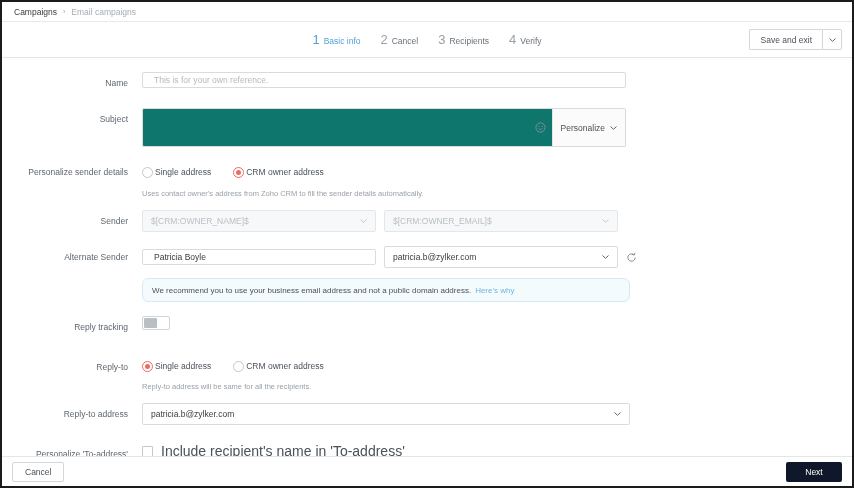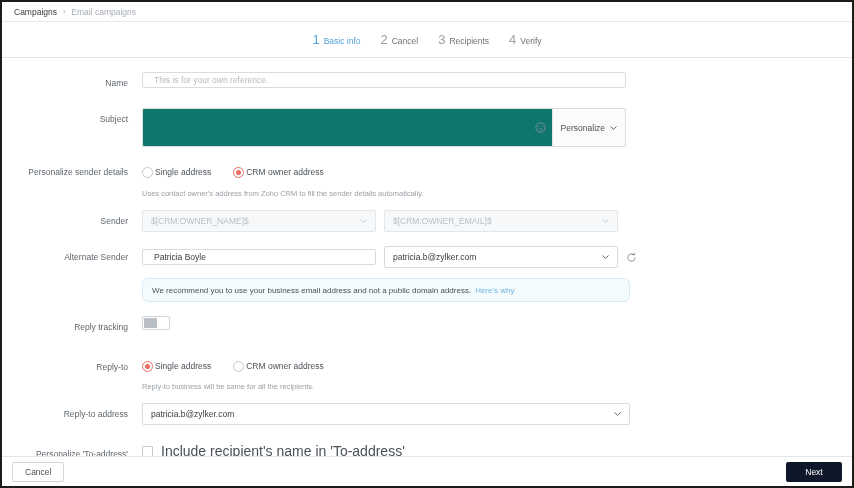--- a/index.html
+++ b/index.html
@@ -231,20 +231,28 @@
         <span class="step-num">2</span>
         <span class="step-lbl">Cancel</span>
       </div>
       <div class="step">
         <span class="step-num">3</span>
         <span class="step-lbl">Recipients</span>
       </div>
       <div class="step">
         <span class="step-num">4</span>
         <span class="step-lbl">Verify</span>
+      </div>
+    </div>
+    <div class="hdr-actions">
+      <button class="btn-save">Save and exit</button>
+      <div class="btn-save-caret">
+        <svg class="caret-svg" width="7" height="4" viewBox="0 0 7 4">
+          <path d="M0.5 0.5 L3.5 3.3 L6.5 0.5" fill="none" stroke="#5e666d" stroke-width="1"></path>
+        </svg>
       </div>
     </div>
   </div>
 
   <div class="body">
 
     <div class="row" style="margin-bottom:14px;">
       <div class="lbl">Name</div>
       <div class="field">
         <input class="inp name-input" placeholder="This is for your own reference." style="">
@@ -359,21 +367,21 @@
         <div class="radio-group" style="height:20px;">
           <label class="radio-opt">
             <span class="radio checked"></span>
             <span class="radio-lbl">Single address</span>
           </label>
           <label class="radio-opt">
             <span class="radio"></span>
             <span class="radio-lbl">CRM owner address</span>
           </label>
         </div>
-        <div class="helper">Reply-to business will be same for all the recipients.</div>
+        <div class="helper">Reply-to address will be same for all the recipients.</div>
       </div>
     </div>
 
     <div class="row" style="margin-bottom:18px;">
       <div class="lbl">Reply-to address</div>
       <div class="field">
         <div class="sel" style="width:488px;">
           <span>patricia.b@zylker.com</span>
           <span class="caret">
             <svg class="caret-svg" width="7" height="4" viewBox="0 0 7 4">

